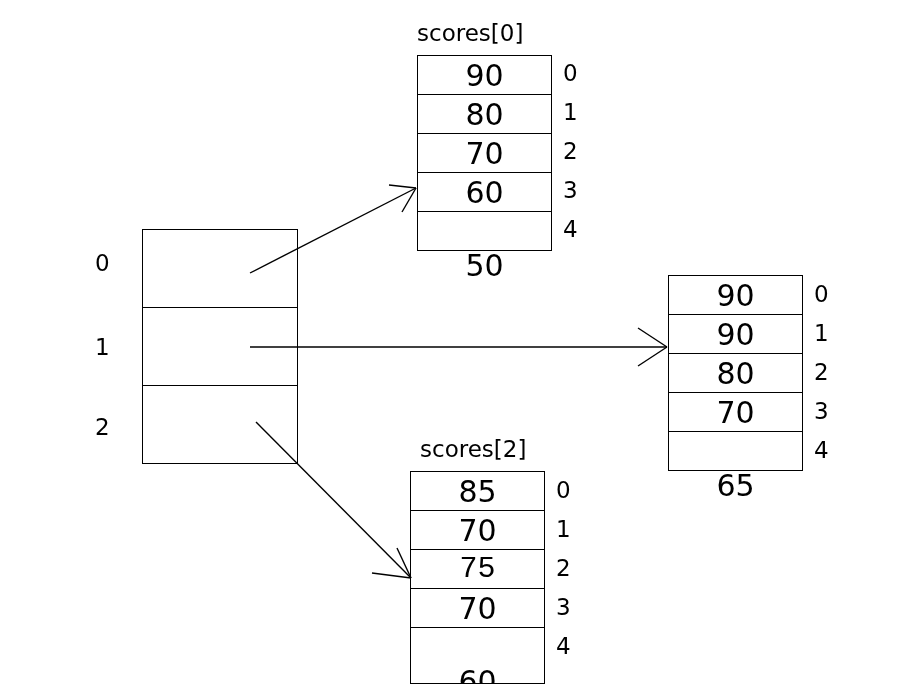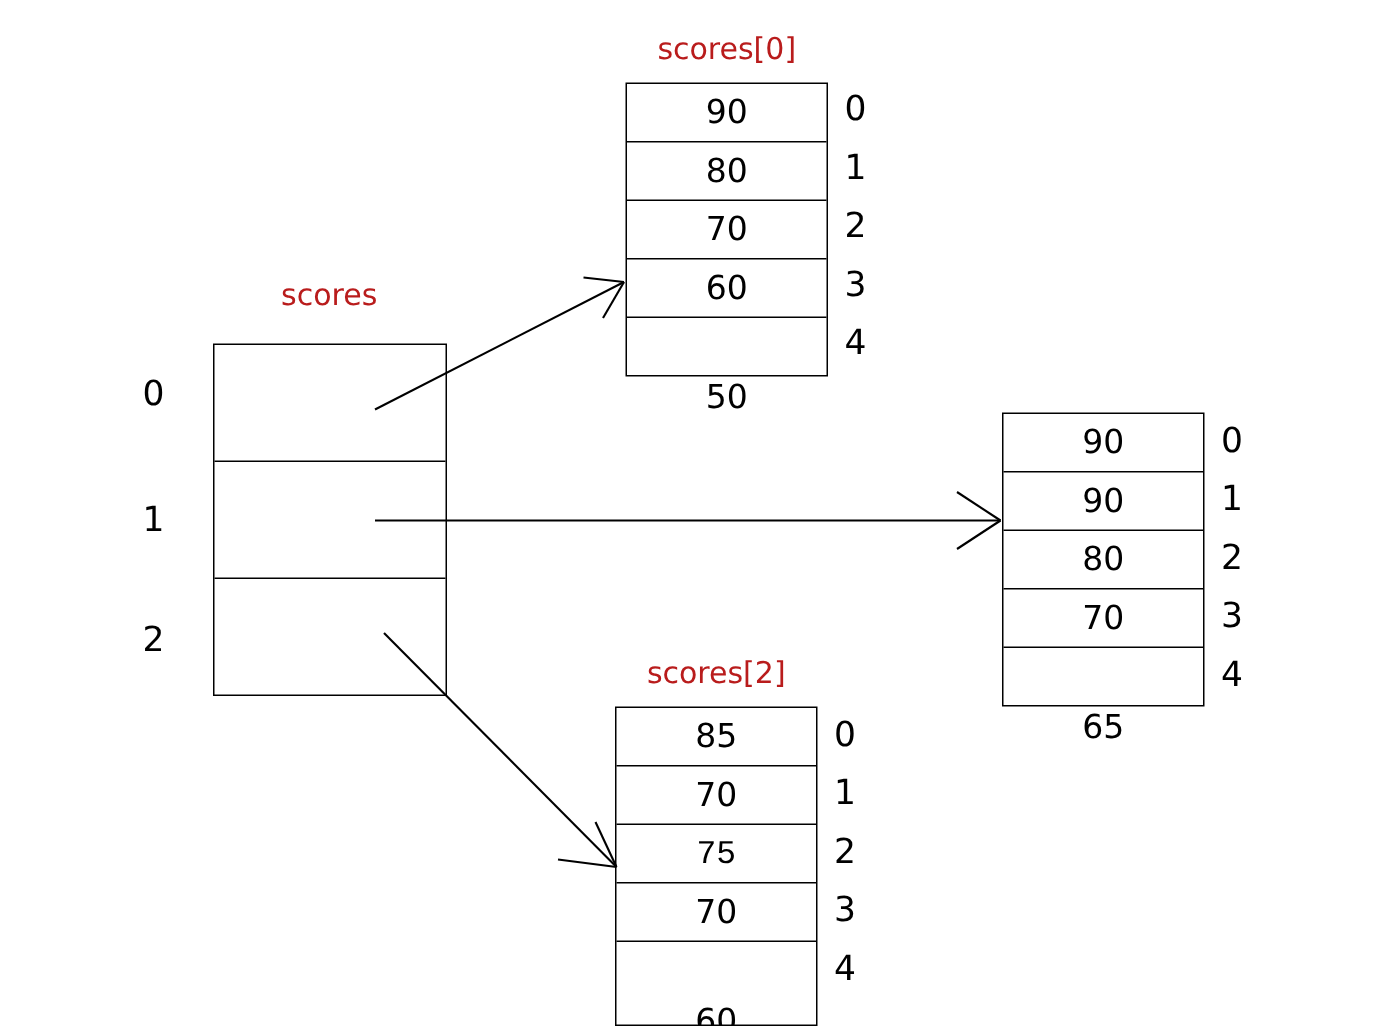--- a/index.html
+++ b/index.html
@@ -21,40 +21,39 @@
   }
   .svg-layer {
     position: absolute;
     left: 0;
     top: 0;
     width: 915px;
     height: 684px;
   }
   .title {
     position: absolute;
-    font-size: 20px;
+    font-size: 23px;
     line-height: 1;
     white-space: nowrap;
-    color: #b91c1c;
-    text-align: center;
+    color: #000000;
   }
   .array-box {
     position: absolute;
     border: 1px solid #000000;
     box-sizing: border-box;
     background: transparent;
   }
   .cell {
     position: relative;
     box-sizing: border-box;
     border-bottom: 1px solid #000000;
     display: flex;
     align-items: center;
     justify-content: center;
-    font-size: 22px;
+    font-size: 30px;
     color: #000000;
     background: transparent;
   }
   .cell:last-child {
     border-bottom: none;
     margin-top: 34px;
   }
   .idx {
     position: absolute;
     font-size: 23px;
@@ -84,21 +83,20 @@
       </g>
 
       <g>
         <line x1="256" y1="422" x2="411" y2="578"></line>
         <line x1="411" y1="578" x2="372" y2="573"></line>
         <line x1="411" y1="578" x2="397" y2="548"></line>
       </g>
     </g>
   </svg>
 
-  <div class="title" style="left:142px; top:186px; width:155px;">scores</div>
 
   <div class="array-box" style="left:142px; top:229px; width:156px; height:235px;">
     <div class="cell" style="height:78px;"></div>
     <div class="cell" style="height:78px;"></div>
     <div class="cell" style="height:77px;"></div>
   </div>
 
   <div class="idx" style="left:95px; top:252px;">0</div>
   <div class="idx" style="left:95px; top:336px;">1</div>
   <div class="idx" style="left:95px; top:416px;">2</div>
@@ -127,21 +125,21 @@
     <div class="cell" style="height:39px;">70</div>
     <div class="cell" style="height:38px;">65</div>
   </div>
 
   <div class="idx" style="left:814px; top:283px;">0</div>
   <div class="idx" style="left:814px; top:322px;">1</div>
   <div class="idx" style="left:814px; top:361px;">2</div>
   <div class="idx" style="left:814px; top:400px;">3</div>
   <div class="idx" style="left:814px; top:439px;">4</div>
 
-  <div class="title" style="left:410px; top:438px; width:135px;">scores[2]</div>
+  <div class="title" style="left:420px; top:438px; width:135px;">scores[2]</div>
 
   <div class="array-box" style="left:410px; top:471px; width:135px; height:213px;">
     <div class="cell" style="height:39px;">85</div>
     <div class="cell" style="height:39px;">70</div>
     <div class="cell" style="height:39px;font-family:Liberation Mono, monospace;">75</div>
     <div class="cell" style="height:39px;">70</div>
     <div class="cell" style="height:38px;">60</div>
   </div>
 
   <div class="idx" style="left:556px; top:479px;">0</div>

